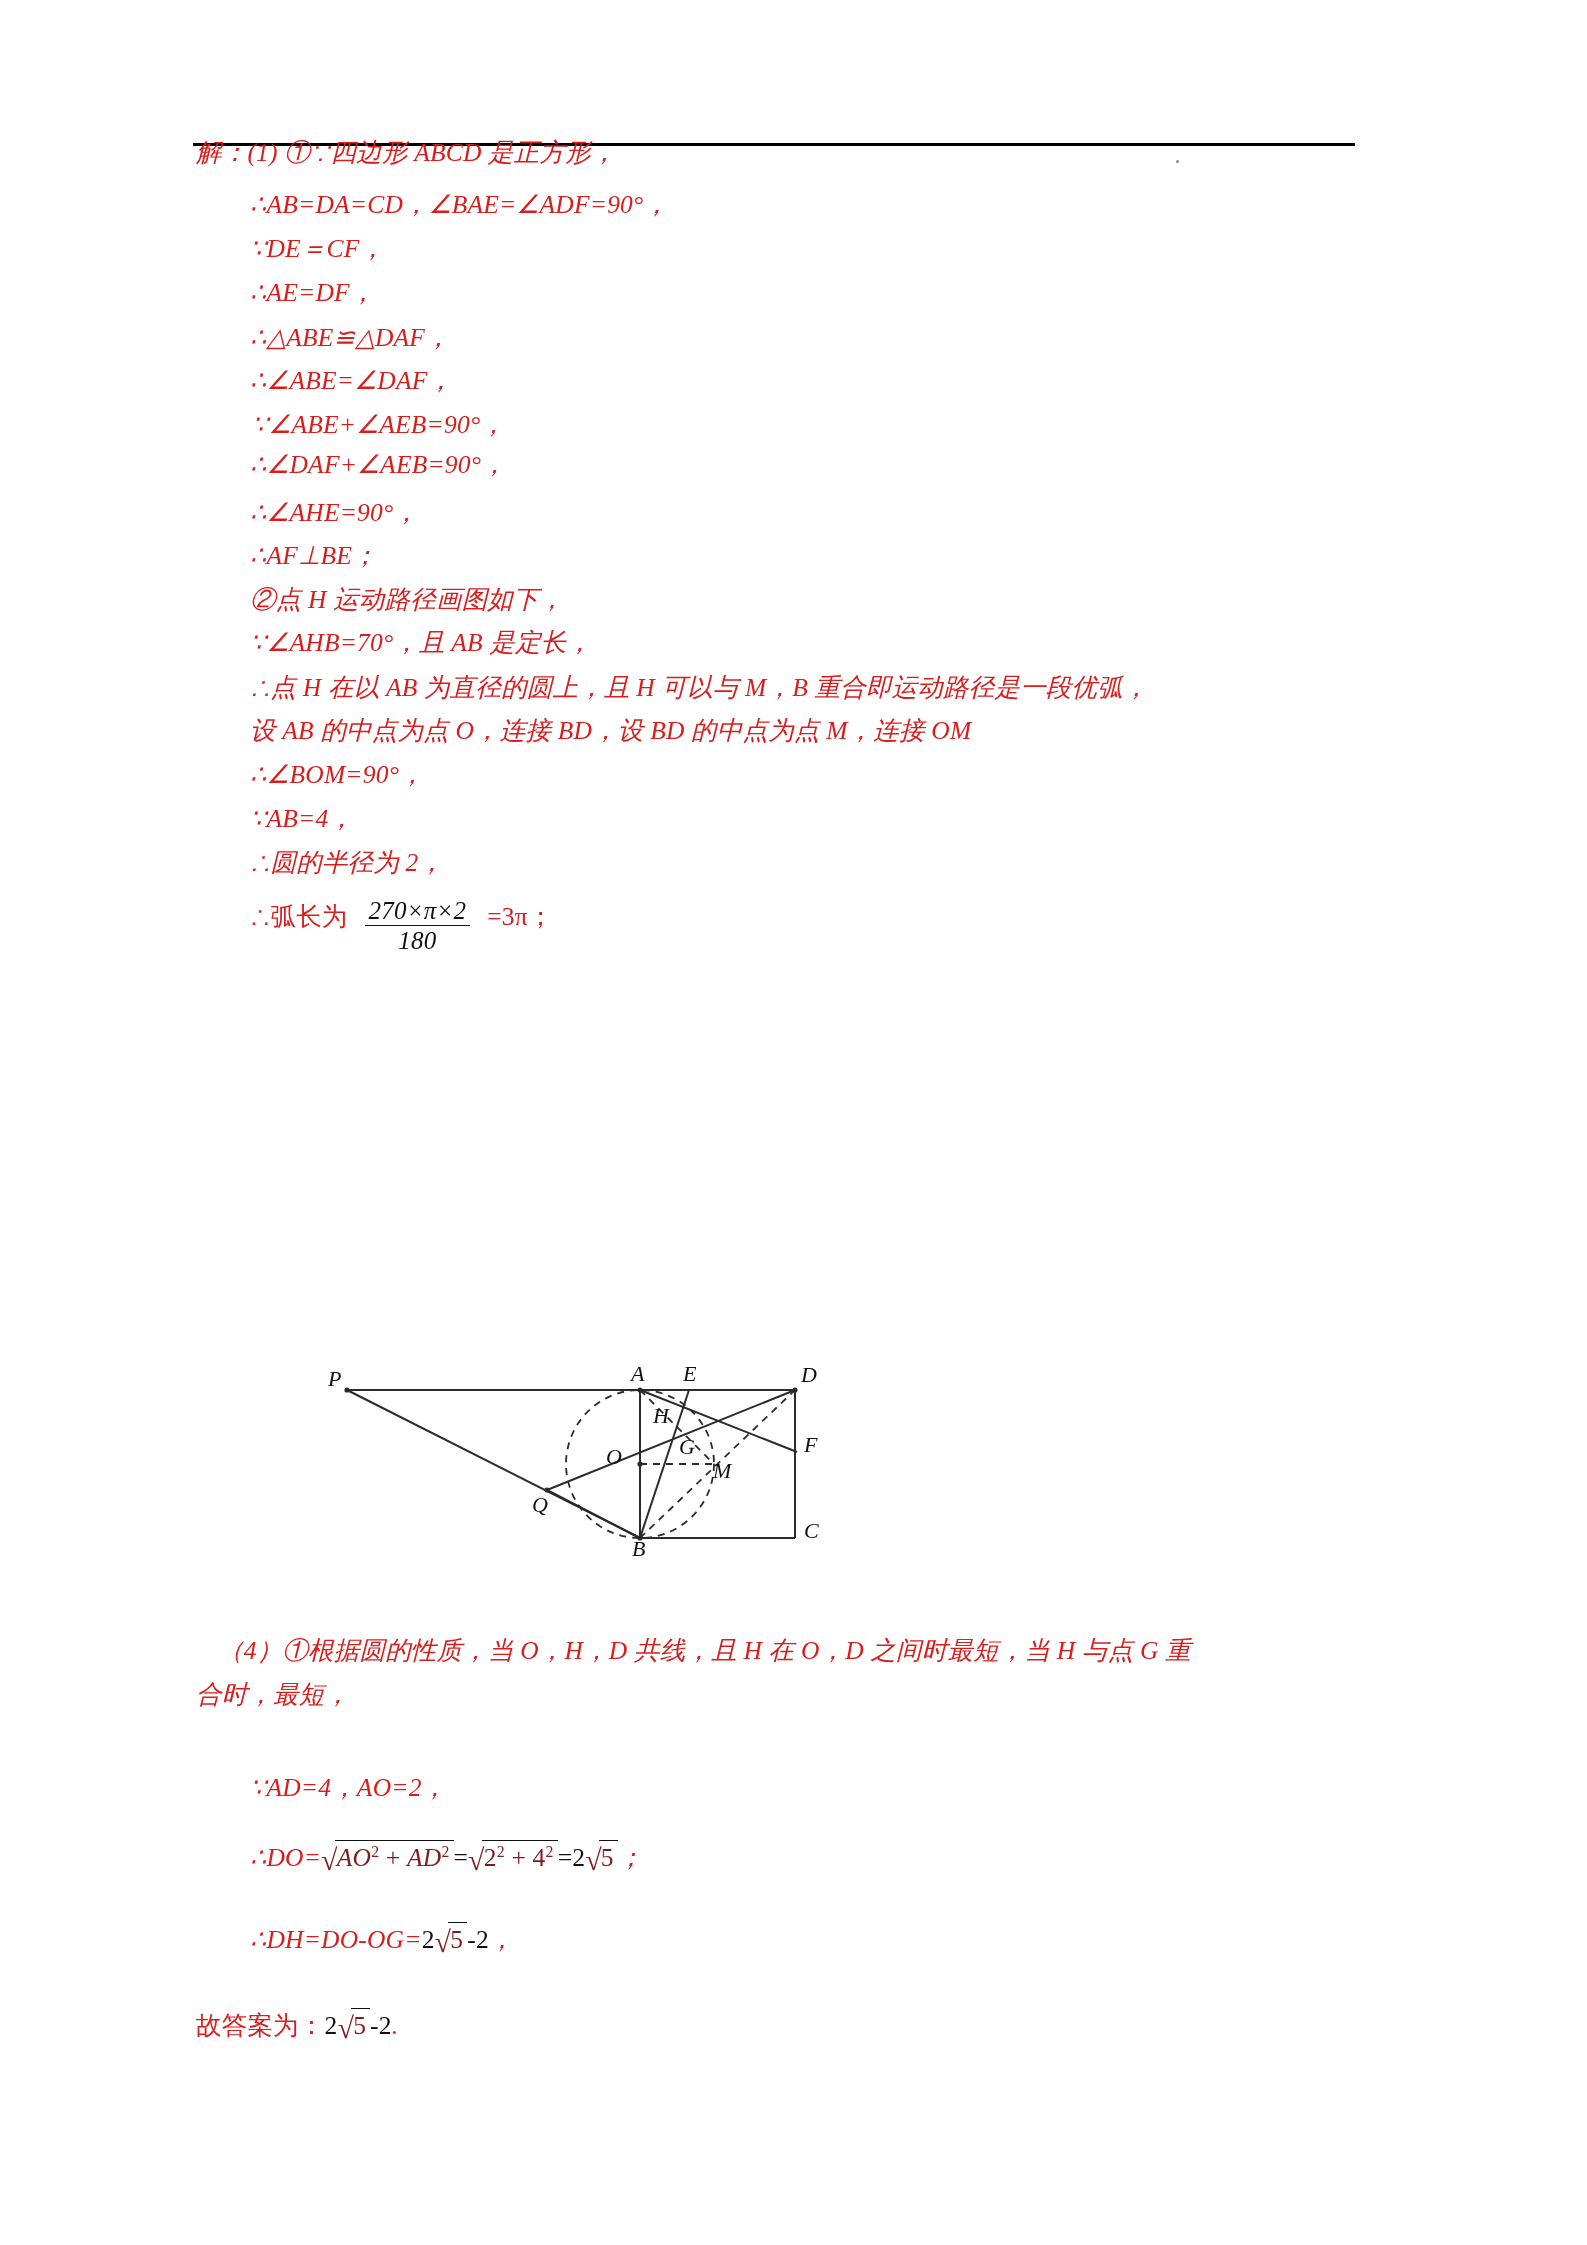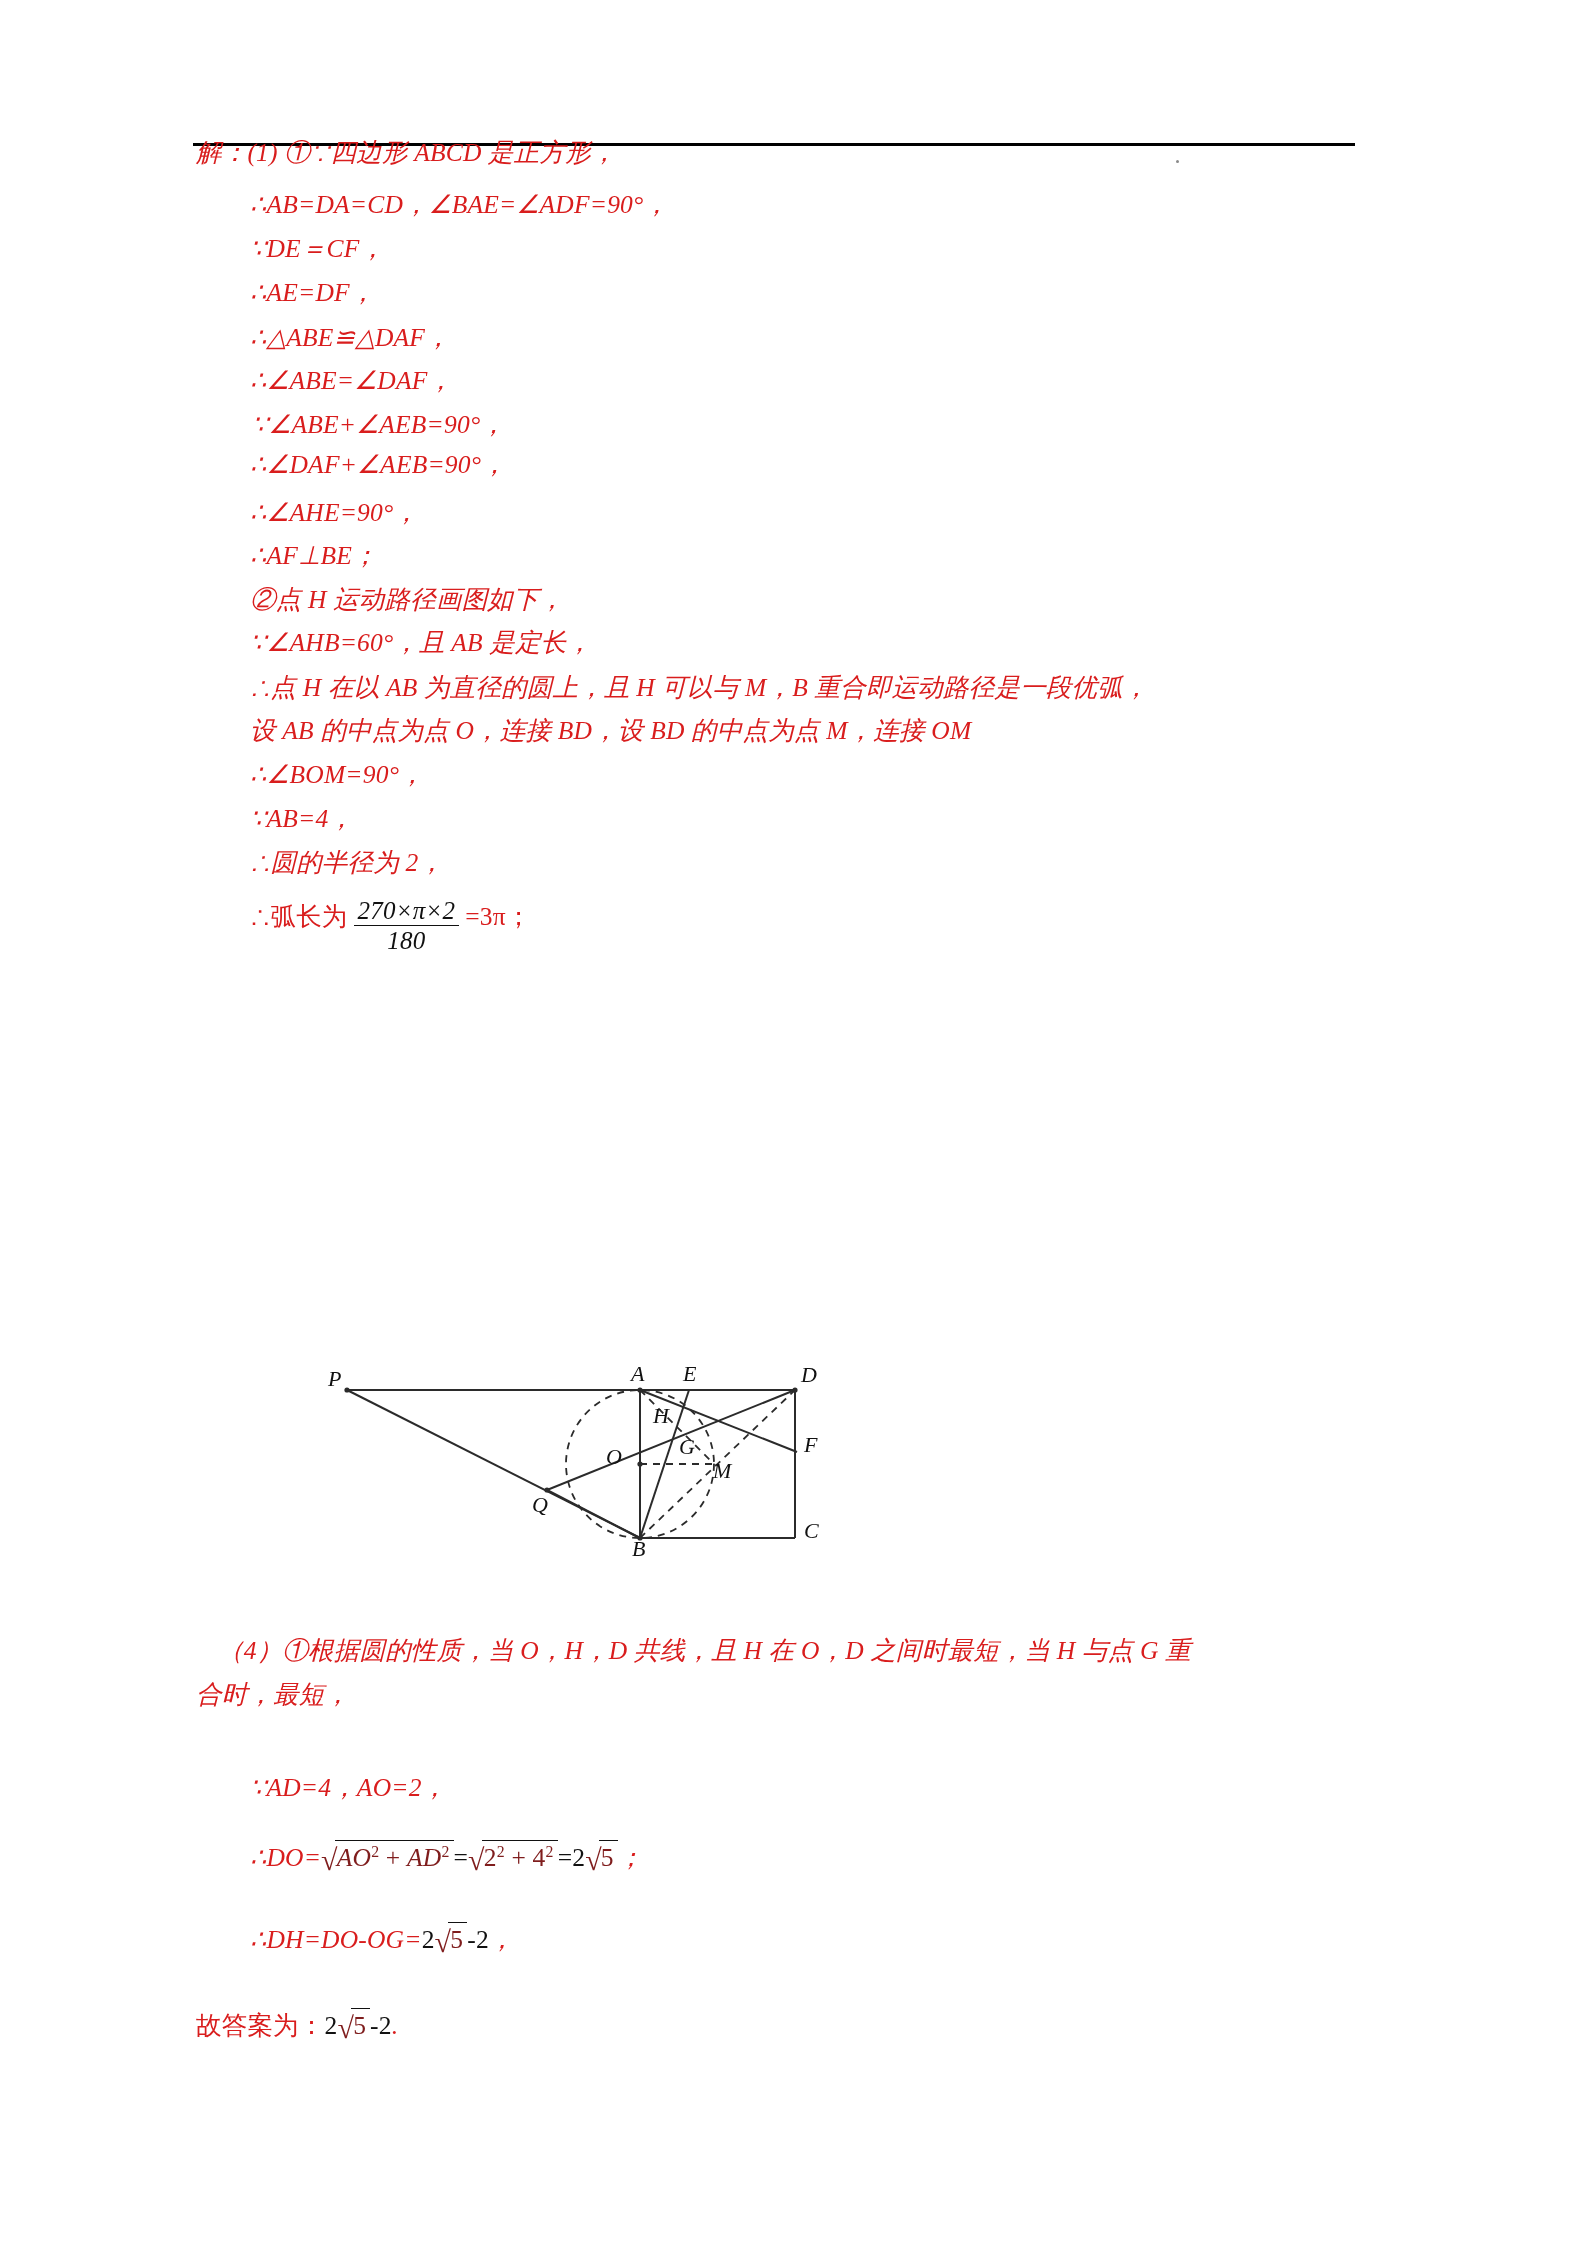--- a/index.html
+++ b/index.html
@@ -29,21 +29,21 @@
     letter-spacing:0.2px;
   }
   .ital{font-style:italic;}
   .blk{color:#111111;font-style:normal;}
   .cn{font-style:normal;}
 
   
   .frac{
     display:inline-block;vertical-align:-0.95em;text-align:center;
     font-family:"Liberation Serif",serif;color:#111111;font-size:25px;
-    margin:0 6px;
+    margin:0 17px;
   }
   .frac .num{display:block;padding:0 4px;line-height:1.12;}
   .frac .den{display:block;border-top:1.6px solid #111111;padding:0 4px;line-height:1.2;}
 
   
   .rad{display:inline-block;position:relative;color:#7f1d1d;font-style:normal;}
   .rad>.sign{display:inline-block;font-size:30px;line-height:1;vertical-align:-4px;}
   .rad>.body{
     display:inline-block;border-top:1.6px solid #111111;
     padding:2px 4px 0 2px;margin-left:-3px;line-height:1.15;
@@ -70,21 +70,21 @@
   <div class="line ital" style="left:250px;top:192px;">∴AB=DA=CD，∠BAE=∠ADF=90°，</div>
   <div class="line ital" style="left:250px;top:236px;">∵DE＝CF，</div>
   <div class="line ital" style="left:250px;top:280px;">∴AE=DF，</div>
   <div class="line ital" style="left:250px;top:325px;">∴△ABE≌△DAF，</div>
   <div class="line ital" style="left:250px;top:368px;">∴∠ABE=∠DAF，</div>
   <div class="line ital" style="left:252px;top:412px;text-align:right;">∵∠ABE+∠AEB=90°，</div>
   <div class="line ital" style="left:250px;top:452px;">∴∠DAF+∠AEB=90°，</div>
   <div class="line ital" style="left:250px;top:500px;">∴∠AHE=90°，</div>
   <div class="line ital" style="left:250px;top:543px;">∴AF⊥BE；</div>
   <div class="line ital" style="left:250px;top:587px;">②点 H 运动路径画图如下，</div>
-  <div class="line ital" style="left:250px;top:630px;">∵∠AHB=60°，且 AB 是定长，</div>
+  <div class="line ital" style="left:250px;top:630px;">∵∠AHB=70°，且 AB 是定长，</div>
   <div class="line ital" style="left:250px;top:675px;">∴点 H 在以 AB 为直径的圆上，且 H 可以与 M，B 重合即运动路径是一段优弧，</div>
   <div class="line ital" style="left:250px;top:718px;">设 AB 的中点为点 O，连接 BD，设 BD 的中点为点 M，连接 OM</div>
   <div class="line ital" style="left:250px;top:762px;">∴∠BOM=90°，</div>
   <div class="line ital" style="left:250px;top:806px;">∵AB=4，</div>
   <div class="line ital" style="left:250px;top:850px;">∴圆的半径为 2，</div>
 
   <div class="line ital" style="left:250px;top:897px;">
     <span class="cn">∴弧长为</span><span class="frac"><span class="num">270×π×2</span><span class="den">180</span></span><span class="cn">=3π；</span>
   </div>
 

